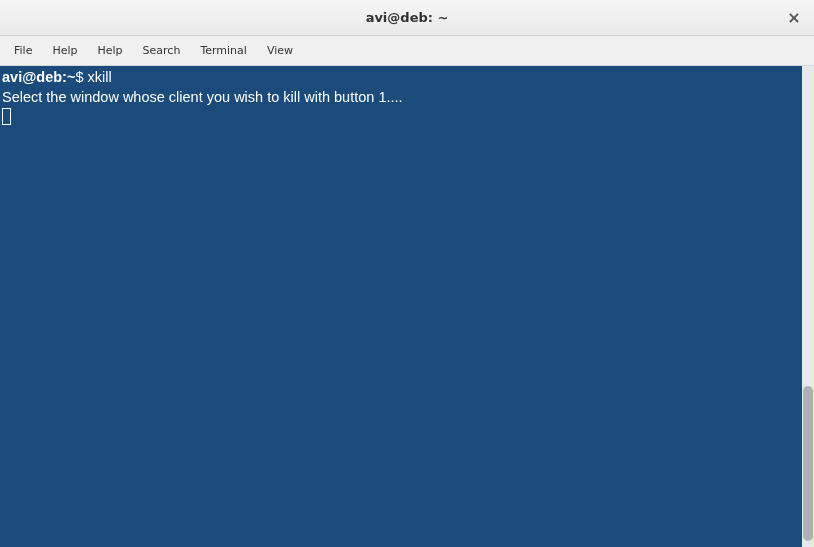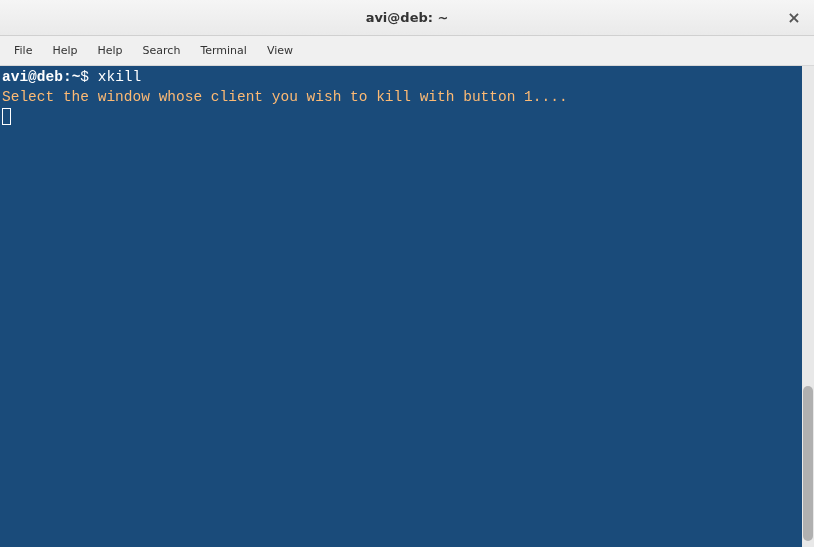--- a/index.html
+++ b/index.html
@@ -59,21 +59,21 @@
       cursor: pointer;
     }
     .terminal-container {
       position: relative;
       height: calc(547px - 36px - 30px);
       display: flex;
     }
     .terminal {
       flex: 1;
       background: #1a4b7a;
-      font-family: Liberation Mono, monospace;
+      font-family: Liberation Sans, sans-serif;
       font-size: 14.5px;
       color: #ffffff;
       padding: 2px 2px;
       line-height: 1.35;
       white-space: pre;
       overflow: hidden;
     }
     .terminal-line {
       min-height: 19px;
     }
@@ -81,21 +81,21 @@
       color: #ffffff;
       font-weight: bold;
     }
     .prompt-symbol {
       color: #ffffff;
     }
     .command {
       color: #ffffff;
     }
     .output {
-      color: #fdba74;
+      color: #ffffff;
     }
     .cursor {
       display: inline-block;
       width: 9px;
       height: 17px;
       border: 1px solid #ffffff;
       vertical-align: text-bottom;
       margin-top: 1px;
     }
     .scrollbar {

